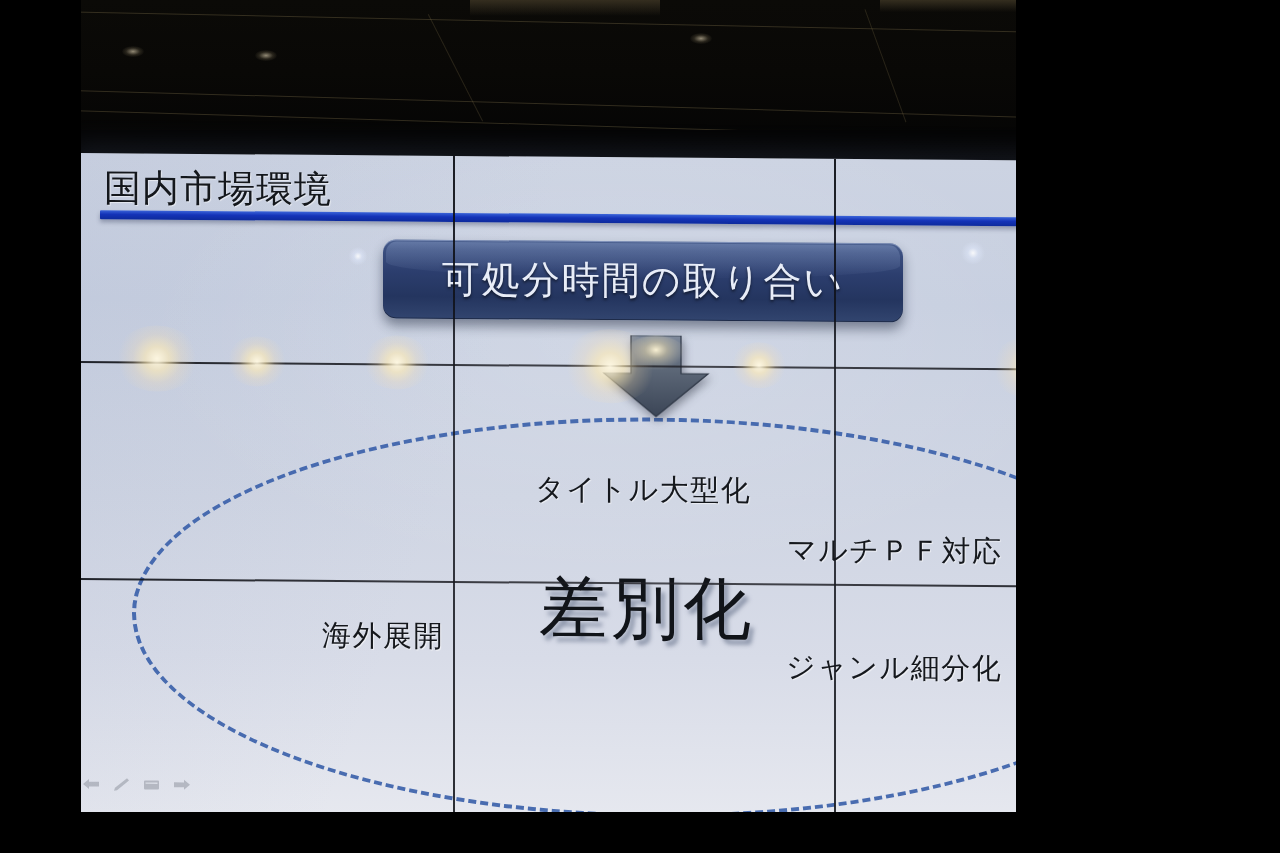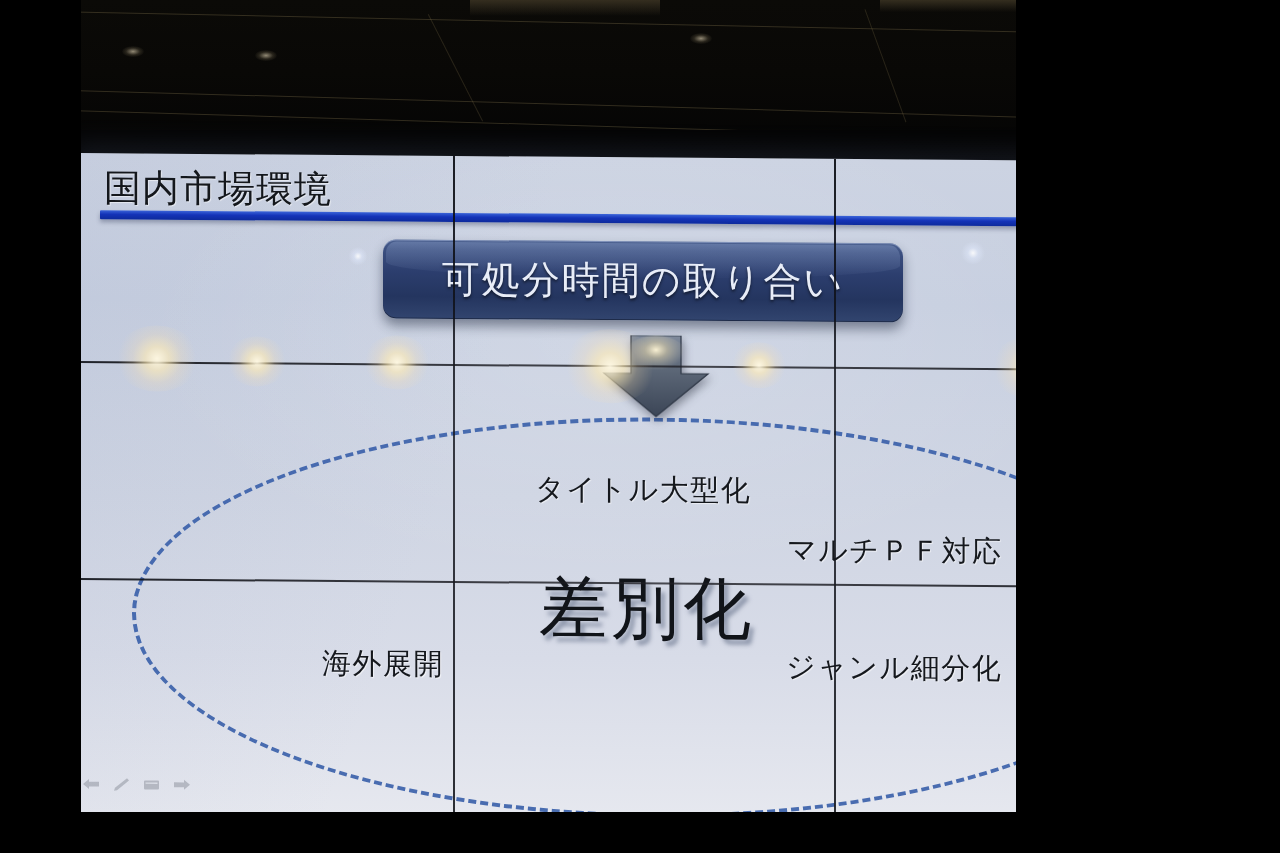--- a/index.html
+++ b/index.html
@@ -229,21 +229,21 @@
     z-index: 25;
     color: #15181d;
     font-size: 29px;
     letter-spacing: 1.5px;
     white-space: nowrap;
     text-shadow: 1px 1px 1px rgba(255,255,255,0.6);
   }
   .kw-top     { left: 455px; top: 313px; }
   .kw-left    { left: 255px; top: 372px; }
   .kw-right   { left: 707px; top: 372px; }
-  .kw-bleft   { left: 242px; top: 489px; }
+  .kw-bleft   { left: 242px; top: 461px; }
   .kw-bright  { left: 706px; top: 489px; }
 
   .kw-center {
     position: absolute;
     left: 459px;
     top: 406px;
     z-index: 26;
     font-size: 68px;
     letter-spacing: 4px;
     color: #111419;

